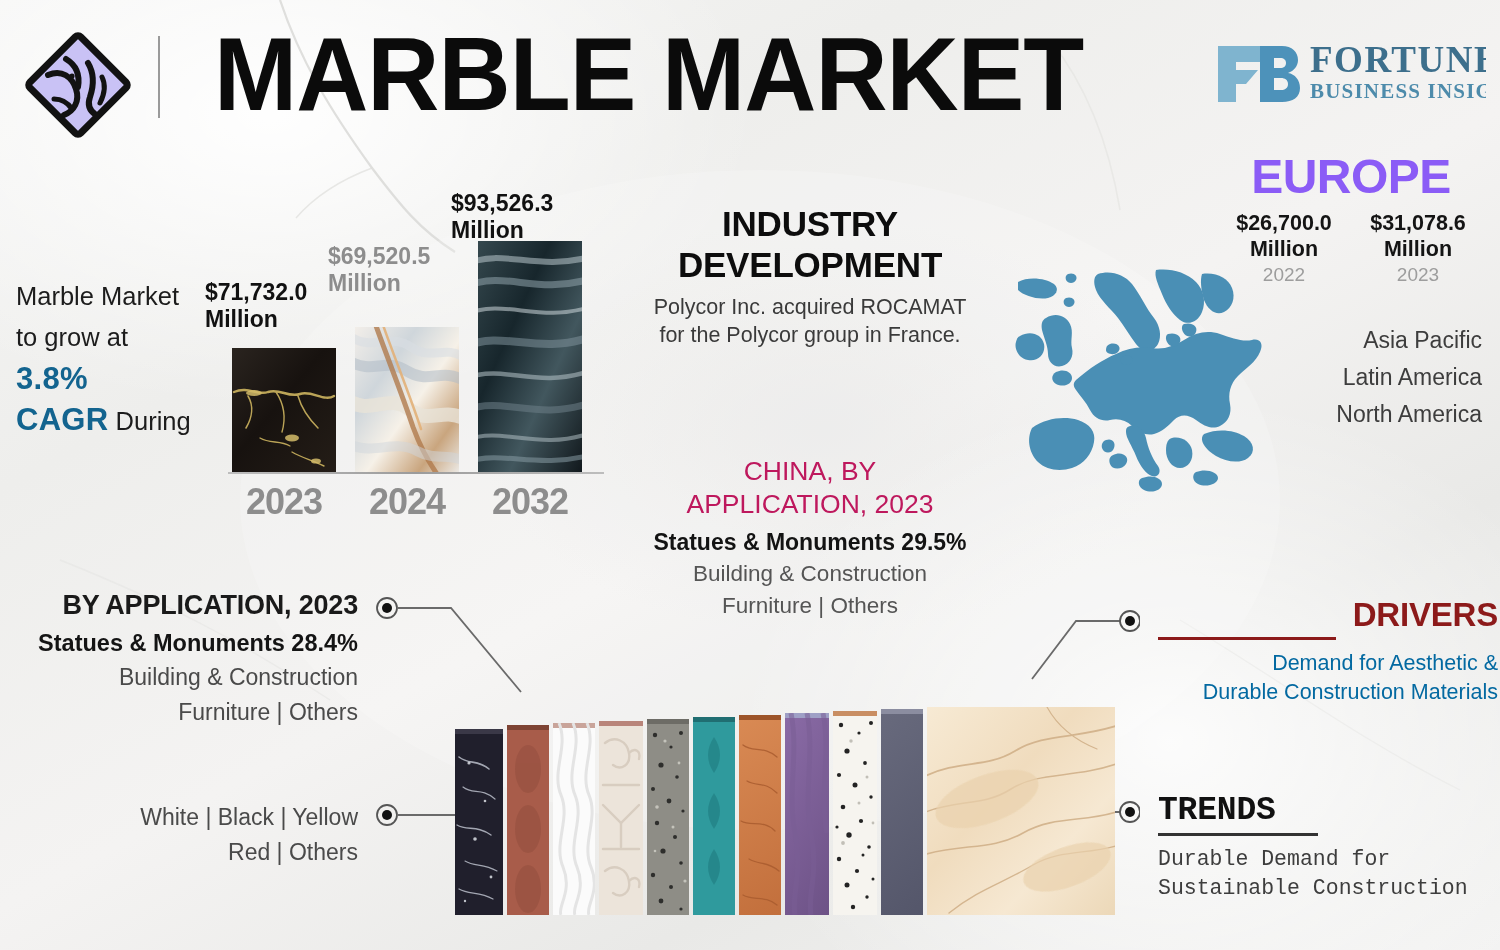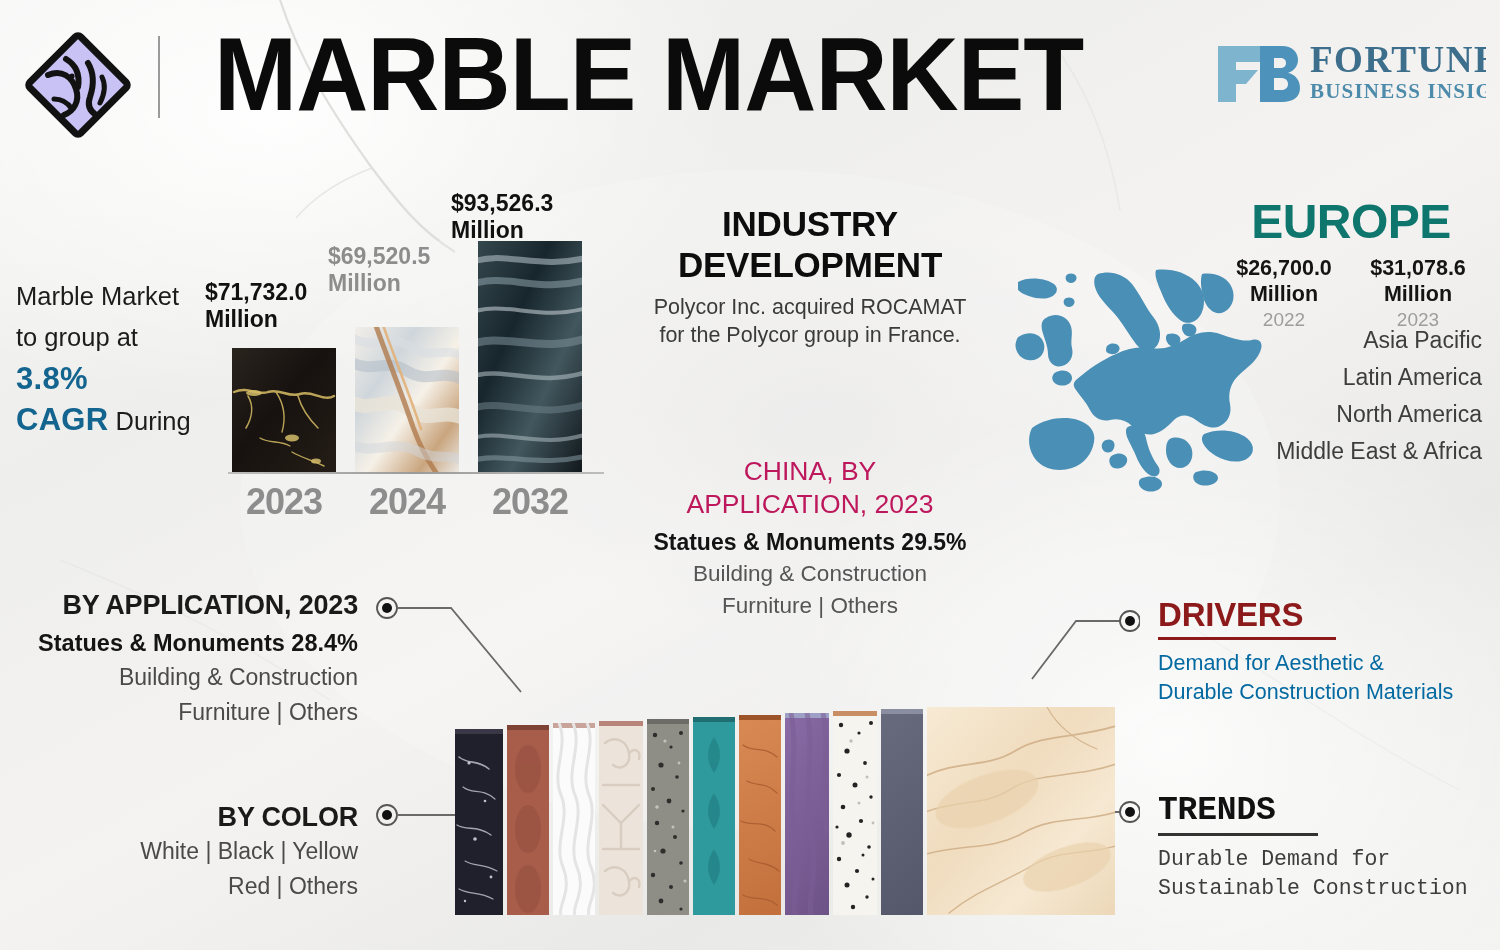--- a/index.html
+++ b/index.html
@@ -76,21 +76,21 @@
   }
   #china {
     position:absolute; left:620px; top:455px; width:380px; text-align:center;
   }
   #china .h { font-size:26.5px; line-height:33px; font-weight:normal; color:#be185d; }
   #china .r1 { margin-top:6px; font-size:23px; line-height:31px; font-weight:bold; color:#131313; }
   #china .r2 { font-size:22.5px; line-height:32px; color:#555; }
 
   
   #europe { position:absolute; right:14px; top:152px; width:270px; text-align:center; }
-  #europe .h { font-size:48px; line-height:50px; font-weight:bold; letter-spacing:-.5px; color:#0f766e;margin-top:45px; }
+  #europe .h { font-size:48px; line-height:50px; font-weight:bold; letter-spacing:-.5px; color:#8b5cf6; }
   #europe .vals { display:flex; gap:14px; justify-content:center; margin-top:8px; }
   #europe .v { width:120px; }
   #europe .v .amt { font-size:21.5px; font-weight:bold; line-height:26px; color:#141414; }
   #europe .v .mil { font-size:21.5px; font-weight:bold; line-height:26px; color:#141414; }
   #europe .v .yr { font-size:19px; line-height:26px; color:#9d9d9d; }
   #regions {
     position:absolute; right:18px; top:322px; width:300px;
     text-align:right; font-size:23px; line-height:37px; color:#3d3d3d;
   }
   #map { position:absolute; left:1006px; top:268px; width:260px; height:235px; }
@@ -103,21 +103,21 @@
   #by-application .r1 { margin-top:5px; font-size:23.5px; line-height:33px; font-weight:bold; color:#141414; }
   #by-application .r2 { font-size:23px; line-height:35px; color:#4a4a4a; }
 
   #by-color {
     position:absolute; left:8px; top:800px; width:350px; text-align:right;
   }
   #by-color .h { font-size:27px; line-height:34px; font-weight:bold; letter-spacing:-.2px; }
   #by-color .r { font-size:23px; line-height:35px; color:#4a4a4a; }
 
   
-  #drivers { position:absolute; left:1158px; top:596px; width:340px; }
+  #drivers { position:absolute; left:1158px; top:596px; width:340px;text-align:right; }
   #drivers .h { font-size:33px; line-height:38px; font-weight:bold; color:#8c1a1a; letter-spacing:-.2px; }
   #drivers .ul { width:178px; height:3px; background:#8c1a1a; margin-top:3px; }
   #drivers .b { margin-top:9px; font-size:21.5px; line-height:29px; color:#0369a1; }
 
   #trends { position:absolute; left:1158px; top:792px; width:340px;font-family:Liberation Mono, monospace; }
   #trends .h { font-size:33px; line-height:38px; font-weight:bold; color:#111; letter-spacing:-.2px; }
   #trends .ul { width:160px; height:3px; background:#333; margin-top:3px; }
   #trends .b { margin-top:9px; font-size:21.5px; line-height:29px; color:#3d3d3d; }
 
   
@@ -173,21 +173,21 @@
                  M60 42 V54 H67 C71 54 74 52 74 48 C74 44 71 42 67 42 Z" fill="#4d92ba"></path>
       </g>
       <text x="96" y="36" font-family="Liberation Serif, serif" font-size="37" font-weight="bold" fill="#3d6f8c" letter-spacing="1.5">FORTUNE</text>
       <text x="96" y="62" font-family="Liberation Serif, serif" font-size="21" font-weight="bold" fill="#4d8bab" letter-spacing="1.2">BUSINESS INSIGHTS</text>
     </svg>
   </div>
 </div>
 
 <div id="cagr-block">
   <div>Marble Market</div>
-  <div>to group at</div>
+  <div>to grow at</div>
   <div class="big">3.8%</div>
   <div>
     <span class="cagr">CAGR</span><span> During</span>
   </div>
 </div>
 
 <div id="chart">
   <svg width="0" height="0" style="position:absolute">
     <defs>
       <linearGradient id="g-black" x1="0" y1="0" x2="1" y2="1">
@@ -357,32 +357,30 @@
       <path d="M162 66 C170 64 176 68 174 74 C172 80 164 80 161 74 C159 70 160 67 162 66 Z"></path>
       <path d="M62 6 C68 4 72 8 70 12 C68 16 62 16 60 12 C59 9 60 7 62 6 Z"></path>
     </g>
   </svg>
 </div>
 
 <div id="regions">
   <div>Asia Pacific</div>
   <div>Latin America</div>
   <div>North America</div>
-  <div>Middle East &amp; Africa</div>
 </div>
 
 <div id="by-application">
   <div class="h">BY APPLICATION, 2023</div>
   <div class="r1">Statues &amp; Monuments 28.4%</div>
   <div class="r2">Building &amp; Construction</div>
   <div class="r2">Furniture  |  Others</div>
 </div>
 
 <div id="by-color">
-  <div class="h">BY COLOR</div>
   <div class="r">White  |  Black  |  Yellow</div>
   <div class="r">Red  |  Others</div>
 </div>
 
 <div id="drivers">
   <div class="h">DRIVERS</div>
   <div class="ul"></div>
   <div class="b">Demand for Aesthetic &amp;</div>
   <div class="b" style="margin-top:0">Durable Construction Materials</div>
 </div>

